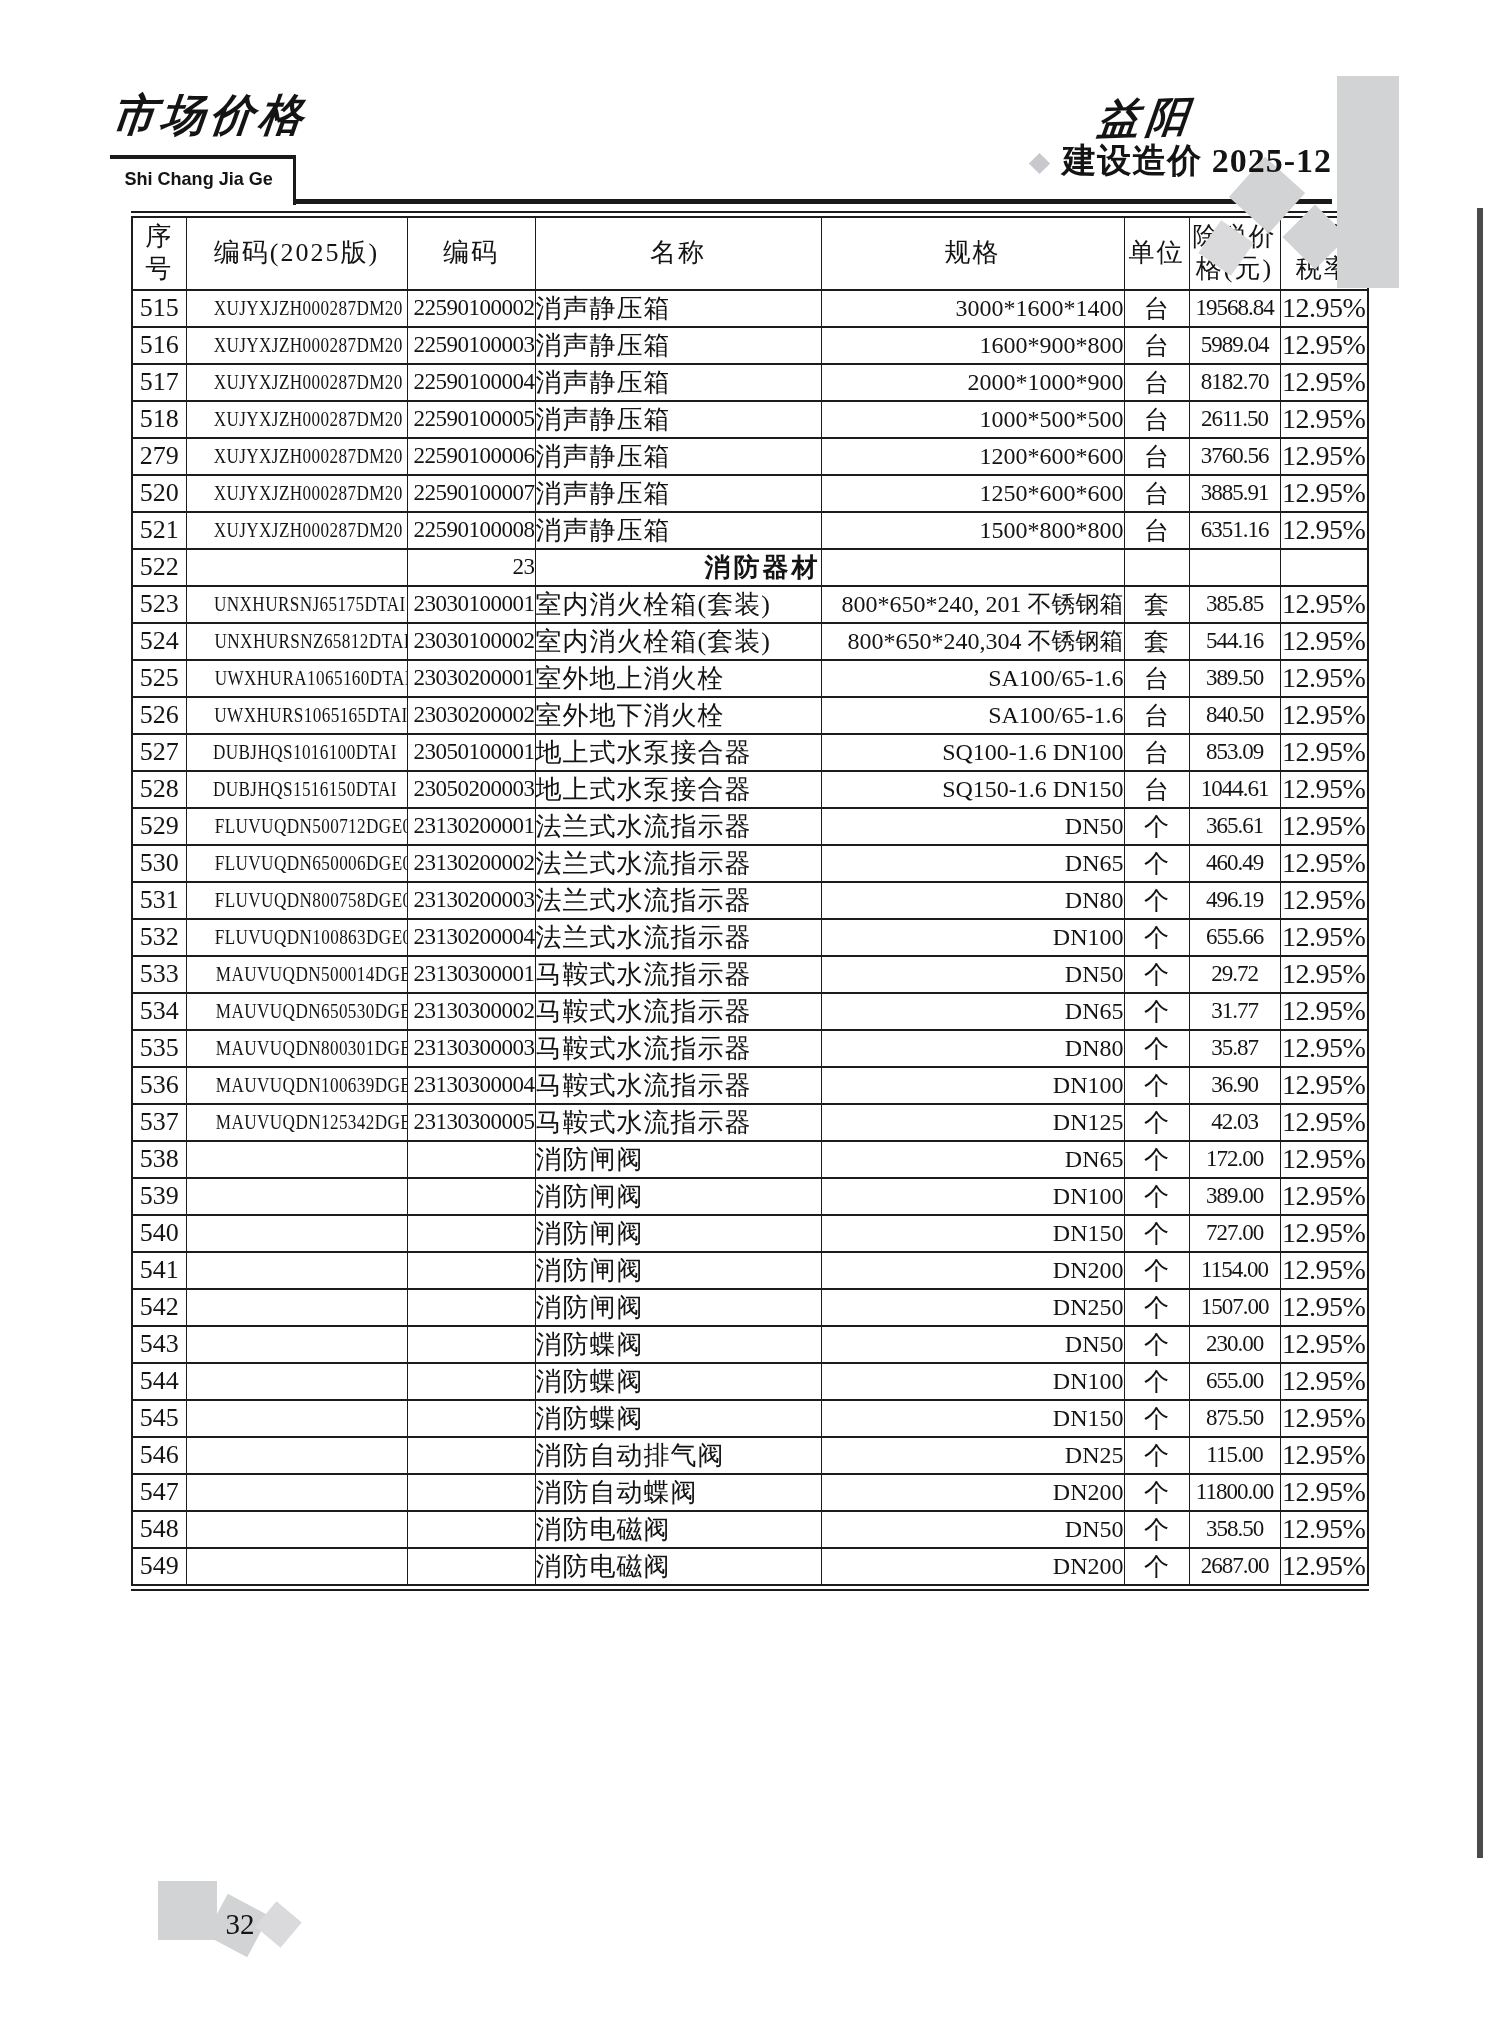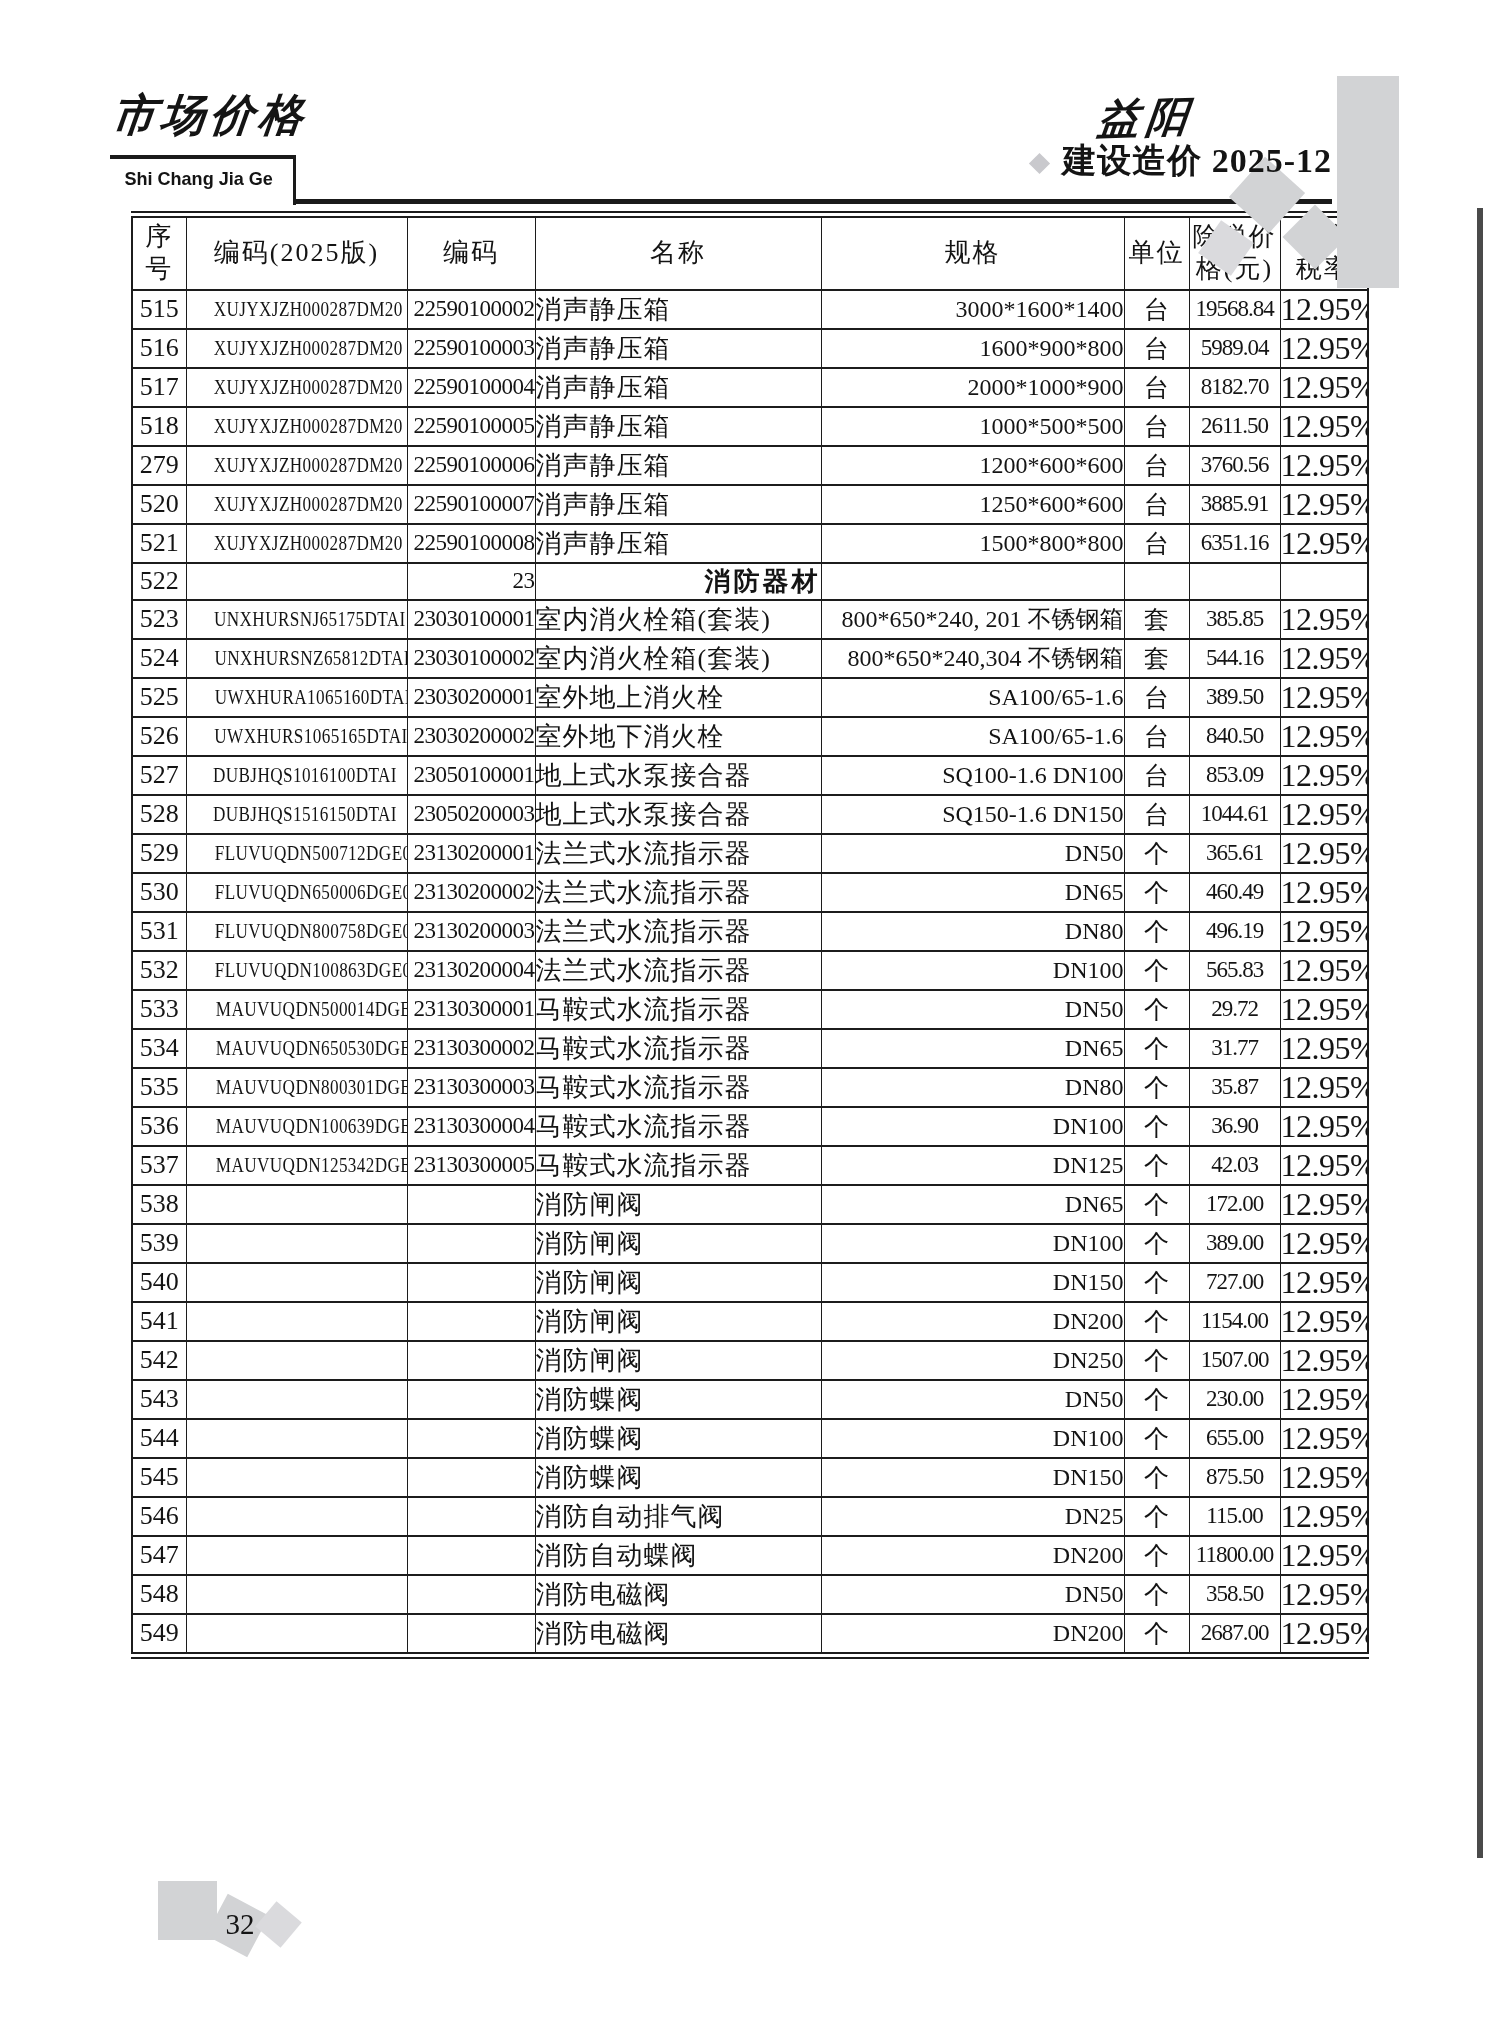--- a/index.html
+++ b/index.html
@@ -54,21 +54,21 @@
     white-space:pre-line;letter-spacing:2px;
   }
   td.col-0{text-align:center;font-size:26px;}
   td.col-1{text-align:right;font-size:22px;}
   td.col-1 .squeeze{display:inline-block;transform:scaleX(.78);transform-origin:center;letter-spacing:0.5px;}
   td.col-2{text-align:right;font-size:23px;letter-spacing:-0.5px;}
   td.col-3{text-align:left;padding-left:12px;font-size:26px;letter-spacing:1px;}
   td.col-4{text-align:right;padding-left:12px;font-size:24px;}
   td.col-5{text-align:center;font-size:25px;}
   td.col-6{text-align:center;font-size:23px;letter-spacing:-1px;}
-  td.col-7{text-align:center;font-size:32px;letter-spacing:-0.5px;}
+  td.col-7{text-align:center;font-size:28px;letter-spacing:-0.5px;}
   tr.section-row td.col-3{font-weight:bold;letter-spacing:3px;text-align:right;}
   
   .f-square{left:158px;top:1881px;width:59px;height:59px;}
   .f-dia-page{left:214px;top:1902px;width:47px;height:47px;transform:rotate(28deg);}
   .f-dia-small{left:262px;top:1908px;width:33px;height:33px;transform:rotate(40deg);}
   .page-number{
     position:absolute;left:218px;top:1908px;width:44px;text-align:center;
     font-size:29px;z-index:4;font-family:"Liberation Serif",serif;
   }
 </style>
@@ -289,21 +289,21 @@
           <td class="col-6">496.19</td>
           <td class="col-7">12.95%</td>
         </tr>
         <tr>
           <td class="col-0">532</td>
           <td class="col-1"><span class="squeeze">FLUVUQDN100863DGE0</span></td>
           <td class="col-2">23130200004</td>
           <td class="col-3">法兰式水流指示器</td>
           <td class="col-4">DN100</td>
           <td class="col-5">个</td>
-          <td class="col-6">565.83</td>
+          <td class="col-6">655.66</td>
           <td class="col-7">12.95%</td>
         </tr>
         <tr>
           <td class="col-0">533</td>
           <td class="col-1"><span class="squeeze">MAUVUQDN500014DGE0</span></td>
           <td class="col-2">23130300001</td>
           <td class="col-3">马鞍式水流指示器</td>
           <td class="col-4">DN50</td>
           <td class="col-5">个</td>
           <td class="col-6">29.72</td>

